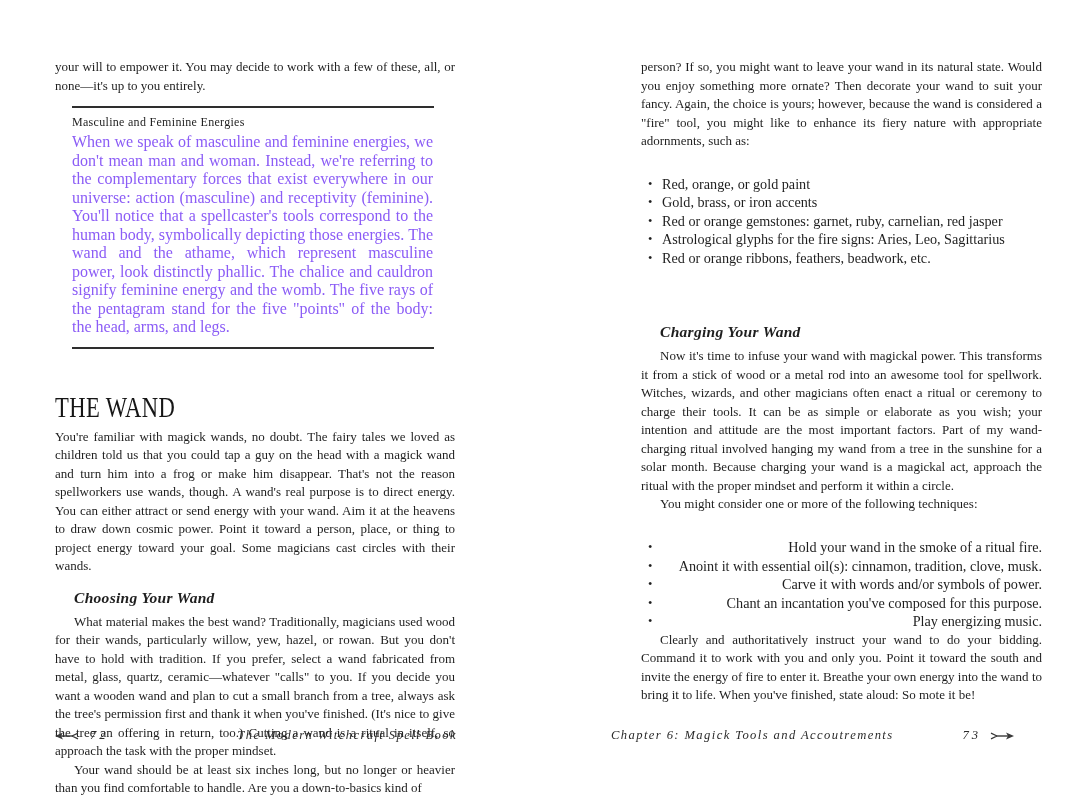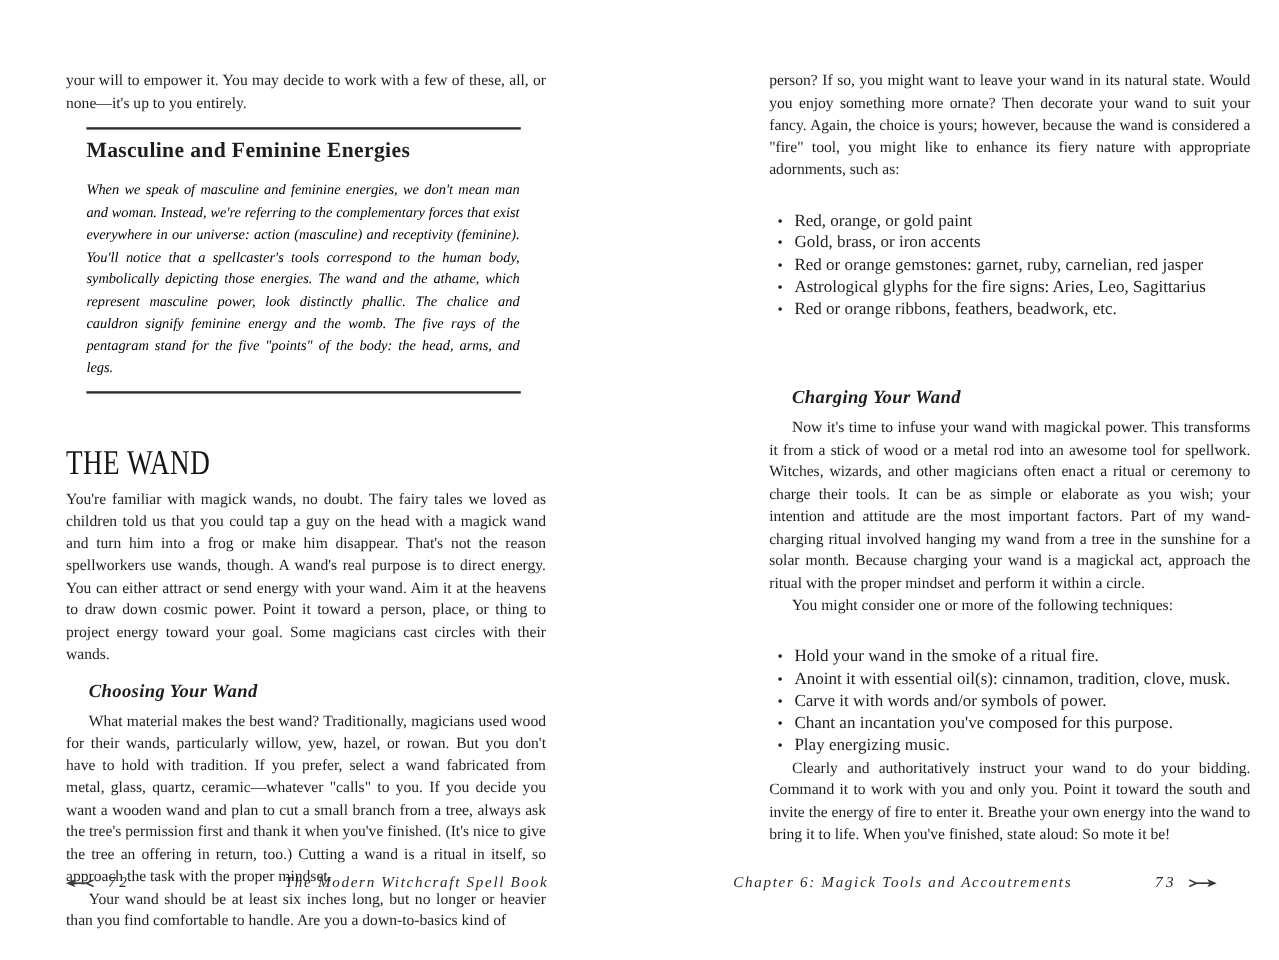--- a/index.html
+++ b/index.html
@@ -15,25 +15,25 @@
     margin:0;font-size:13px;line-height:18.5px;text-align:justify;
   }
   p.indent{text-indent:19px;}
   
   .sidebar-box{
     margin:11px 0 0 17px;width:361px;
     border-top:2px solid #2e2e2e;border-bottom:2px solid #2e2e2e;
     padding:7px 1px 10px 0;
   }
   .sidebar-title{
-    margin:0 0 13px 0;font-size:18px;font-weight:bold;letter-spacing:0.3px;
+    margin:0 0 3px 0;font-size:12px;font-weight:normal;letter-spacing:0.3px;
     font-family:"Liberation Serif","DejaVu Serif",serif;
   }
   .sidebar-body{
-    margin:0;font-size:12px;line-height:18.5px;text-align:justify;color:#000000;font-style:italic;
+    margin:0;font-size:16px;line-height:18.5px;text-align:justify;color:#8b5cf6;
   }
   .section-heading{
     margin:42px 0 4px 0;font-size:29px;font-weight:normal;color:#161616;
     letter-spacing:0.5px;transform:scaleX(0.78);transform-origin:0 50%;
     white-space:nowrap;font-family:"Liberation Serif","DejaVu Serif",serif;
   }
   .subsection-heading{
     margin:13px 0 6px 19px;font-size:15.5px;font-weight:bold;font-style:italic;
     letter-spacing:0.3px;
   }
@@ -53,21 +53,21 @@
   #footer-right{left:611px;width:403px;}
   .page-number{font-style:italic;letter-spacing:3px;}
   #footer-left .page-number{margin-left:11px;}
   #footer-right .page-number{margin-right:9px;}
   .running-title,.chapter-title{
     font-style:italic;letter-spacing:1.4px;
   }
   .push-right{margin-left:auto;display:flex;align-items:center;}
   .ornament{display:inline-block;line-height:0;}
   .ornament svg{display:block;}
-  .mt-list2{margin-top:13px;}
+  .mt-list2{margin-top:13px;text-align:right;}
   .mt-close{margin-top:26px;}
   .mt-sub2{margin-top:56px;}
 </style>
 </head>
 <body>
 
 <div class="page" id="left-page">
   <p class="body">your will to empower it. You may decide to work with a few of these, all, or none—it's up to you entirely.</p>
 
   <div class="sidebar-box">

